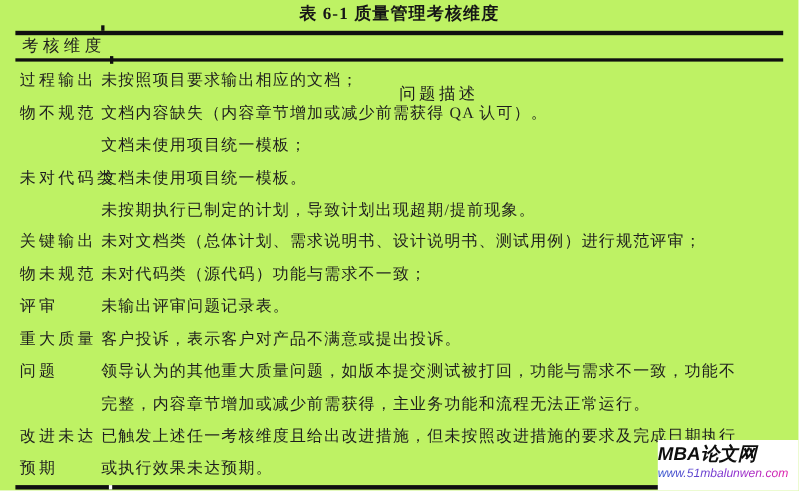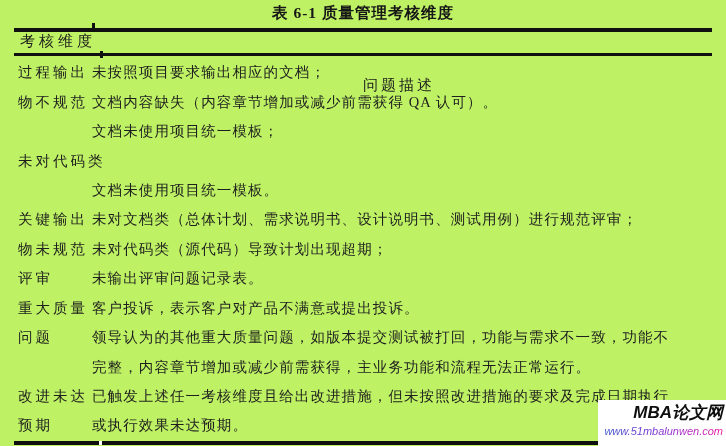--- a/index.html
+++ b/index.html
@@ -50,21 +50,21 @@
     display: flex; align-items: center;
     color: #1e1e1e; white-space: nowrap;
   }
   .dim-line  { font-size: 14.5px; letter-spacing: 3px; }
   .desc-line { font-size: 14.5px; letter-spacing: 1.1px; }
 
   .watermark {
     position: absolute; right: 0; bottom: 0;
     width: 128px; height: 46px;
     background: #ffffff;
-    text-align: right;
+    text-align: left;
     padding: 2px 3px 1px 0;
     z-index: 5;
   }
   .wm-brand {
     font-family: "Liberation Sans", "DejaVu Sans", sans-serif;
     font-weight: bold; font-style: italic;
     font-size: 17px; line-height: 22px; color: #0e0e0e;
     white-space: nowrap;
   }
   .wm-url {
@@ -109,31 +109,32 @@
           <div class="line desc-line">文档未使用项目统一模板；</div>
         </div>
       </div>
       <div class="trow">
         <div class="dim-col">
           <div class="line dim-line">未对代码类</div>
           <div class="line dim-line"></div>
         </div>
         <div class="desc-col">
           <div class="line desc-line">文档未使用项目统一模板。</div>
+          <div class="line desc-line">未按期执行已制定的计划，导致计划出现超期/提前现象。</div>
         </div>
       </div>
       <div class="trow">
         <div class="dim-col">
           <div class="line dim-line">关键输出</div>
           <div class="line dim-line">物未规范</div>
           <div class="line dim-line">评审</div>
         </div>
         <div class="desc-col">
           <div class="line desc-line">未对文档类（总体计划、需求说明书、设计说明书、测试用例）进行规范评审；</div>
-          <div class="line desc-line">未对代码类（源代码）导致计划出现超期；</div>
+          <div class="line desc-line">未对代码类（源代码）功能与需求不一致；</div>
           <div class="line desc-line">未输出评审问题记录表。</div>
         </div>
       </div>
       <div class="trow">
         <div class="dim-col">
           <div class="line dim-line">重大质量</div>
           <div class="line dim-line">问题</div>
           <div class="line dim-line"></div>
         </div>
         <div class="desc-col">

